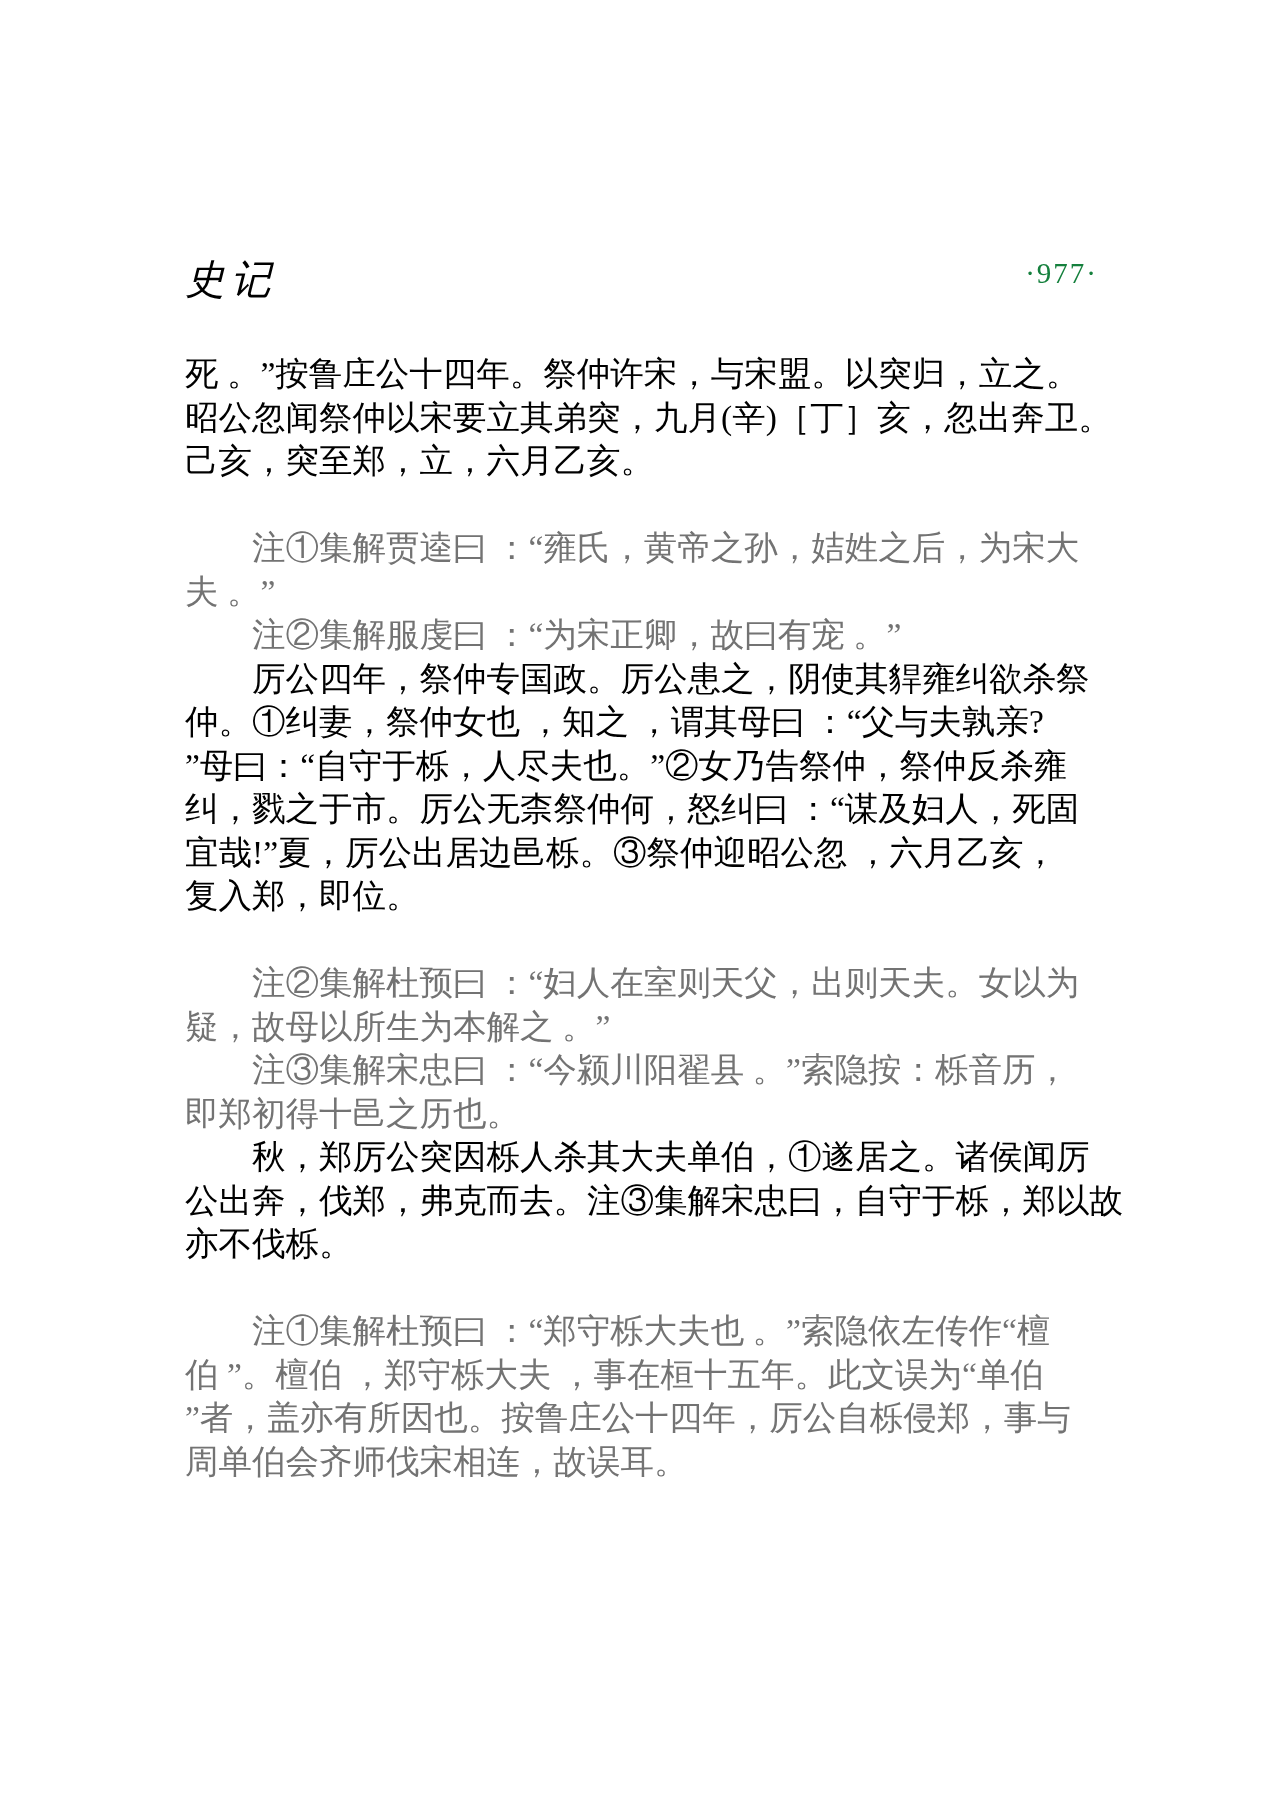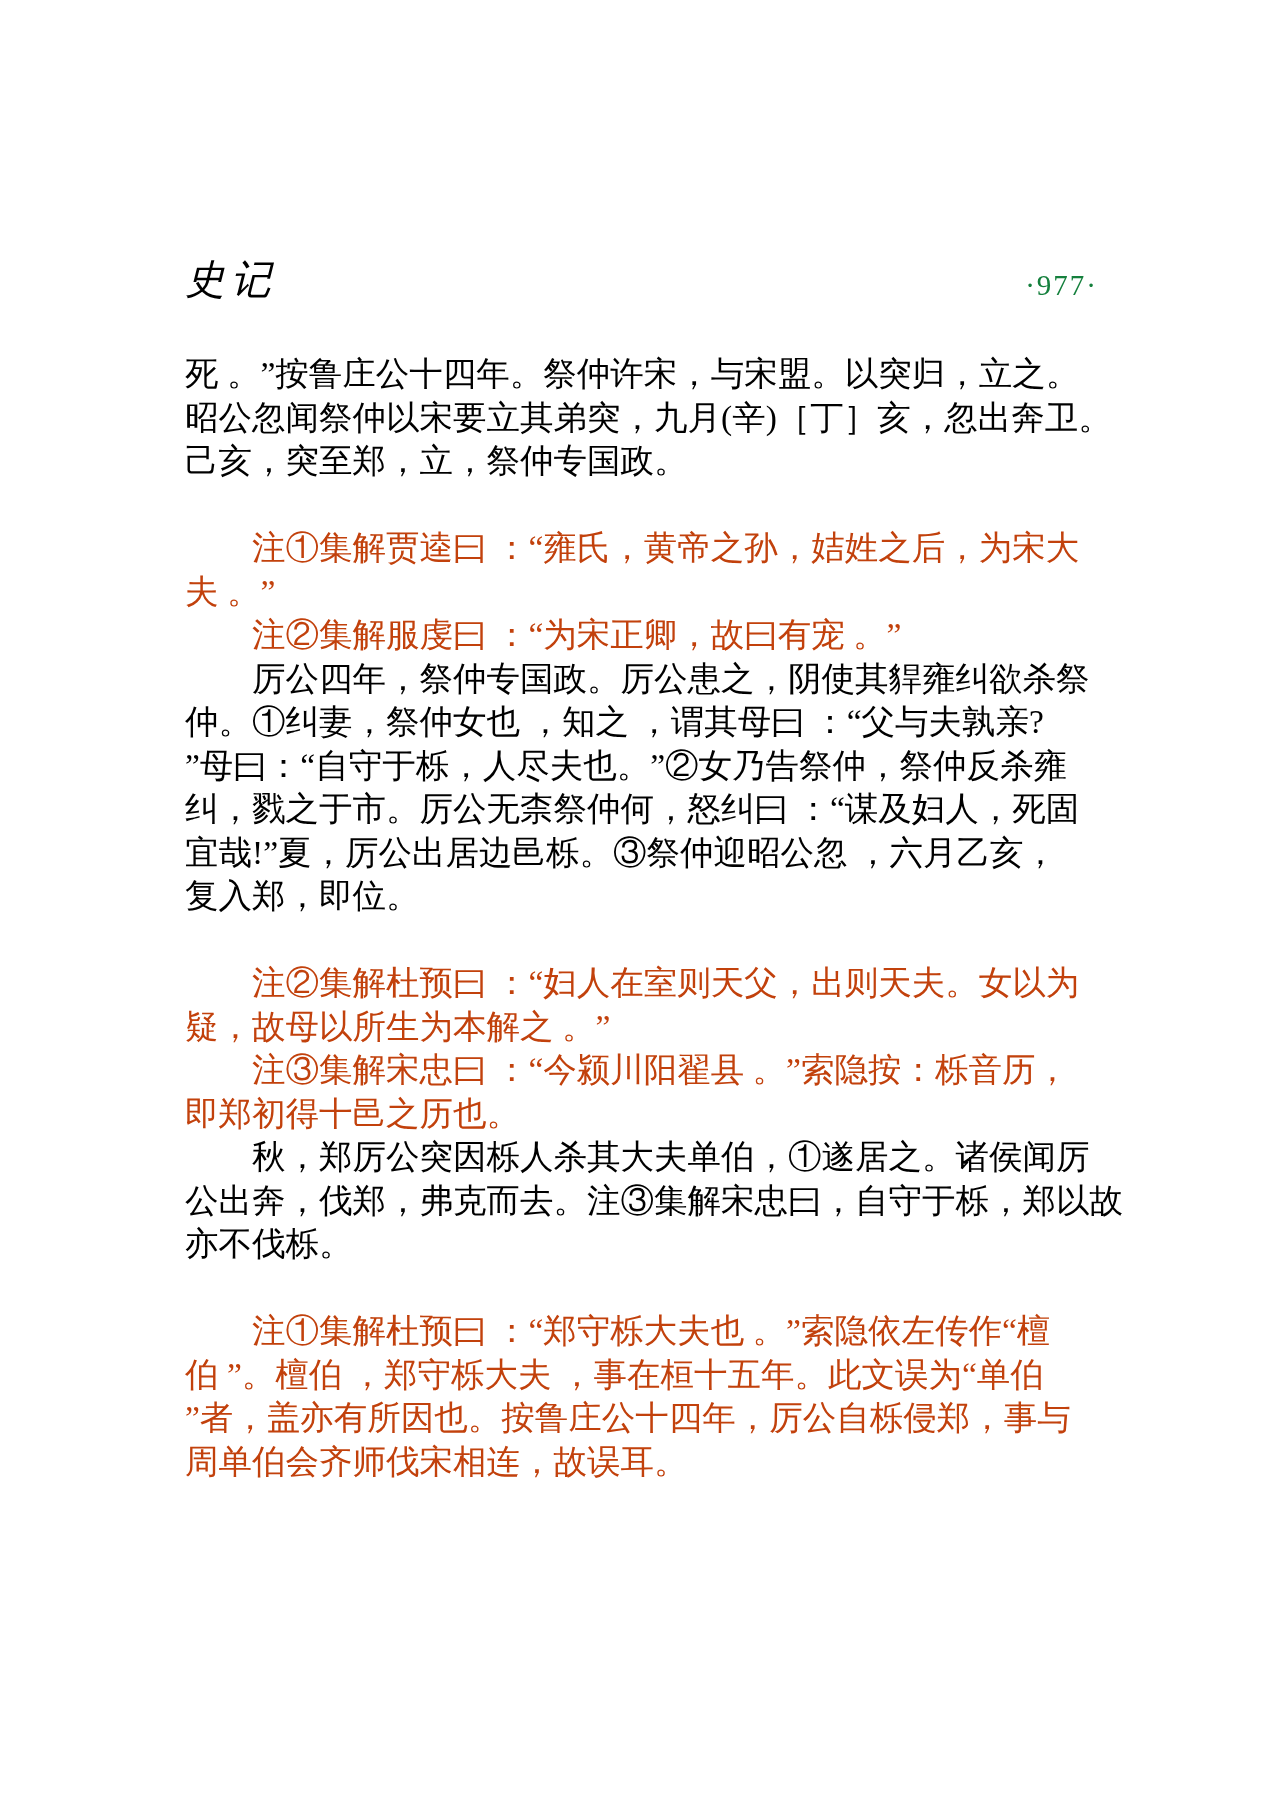--- a/index.html
+++ b/index.html
@@ -16,21 +16,21 @@
     font-family: "Liberation Serif", "DejaVu Serif", serif;
     color: #000000;
   }
   .header {
     position: absolute;
     left: 185px;
     right: 185px;
     top: 258px;
     display: flex;
     justify-content: space-between;
-    align-items: flex-end;
+    align-items: flex-start;
   }
   .book-title {
     font-size: 40px;
     font-style: italic;
     letter-spacing: 6px;
     line-height: 1.1;
     color: #000000;
   }
   .page-number {
     font-size: 29px;
@@ -58,37 +58,37 @@
     white-space: pre;
     letter-spacing: 0;
   }
   .line.indent {
     padding-left: 2em;
   }
   .block.body .line {
     color: #000000;
   }
   .block.note .line {
-    color: #c2410c;
+    color: #737373;
     font-family: Liberation Serif, serif;
   }
 </style>
 </head>
 <body>
 
 <div class="page">
   <div class="header">
     <span class="book-title">史记</span>
     <span class="page-number">·977·</span>
   </div>
   <div class="content">
       <div class="block body">
         <div class="line">死 。”按鲁庄公十四年。祭仲许宋，与宋盟。以突归，立之。</div>
         <div class="line">昭公忽闻祭仲以宋要立其弟突，九月(辛)［丁］亥，忽出奔卫。</div>
-        <div class="line">己亥，突至郑，立，祭仲专国政。</div>
+        <div class="line">己亥，突至郑，立，六月乙亥。</div>
       </div>
       <div class="block note gap">
         <div class="line indent">注①集解贾逵曰 ：“雍氏，黄帝之孙，姞姓之后，为宋大</div>
         <div class="line">夫 。”</div>
         <div class="line indent">注②集解服虔曰 ：“为宋正卿，故曰有宠 。”</div>
       </div>
       <div class="block body">
         <div class="line indent">厉公四年，祭仲专国政。厉公患之，阴使其貋雍纠欲杀祭</div>
         <div class="line">仲。①纠妻，祭仲女也 ，知之 ，谓其母曰 ：“父与夫孰亲?</div>
         <div class="line">”母曰：“自守于栎，人尽夫也。”②女乃告祭仲，祭仲反杀雍</div>

